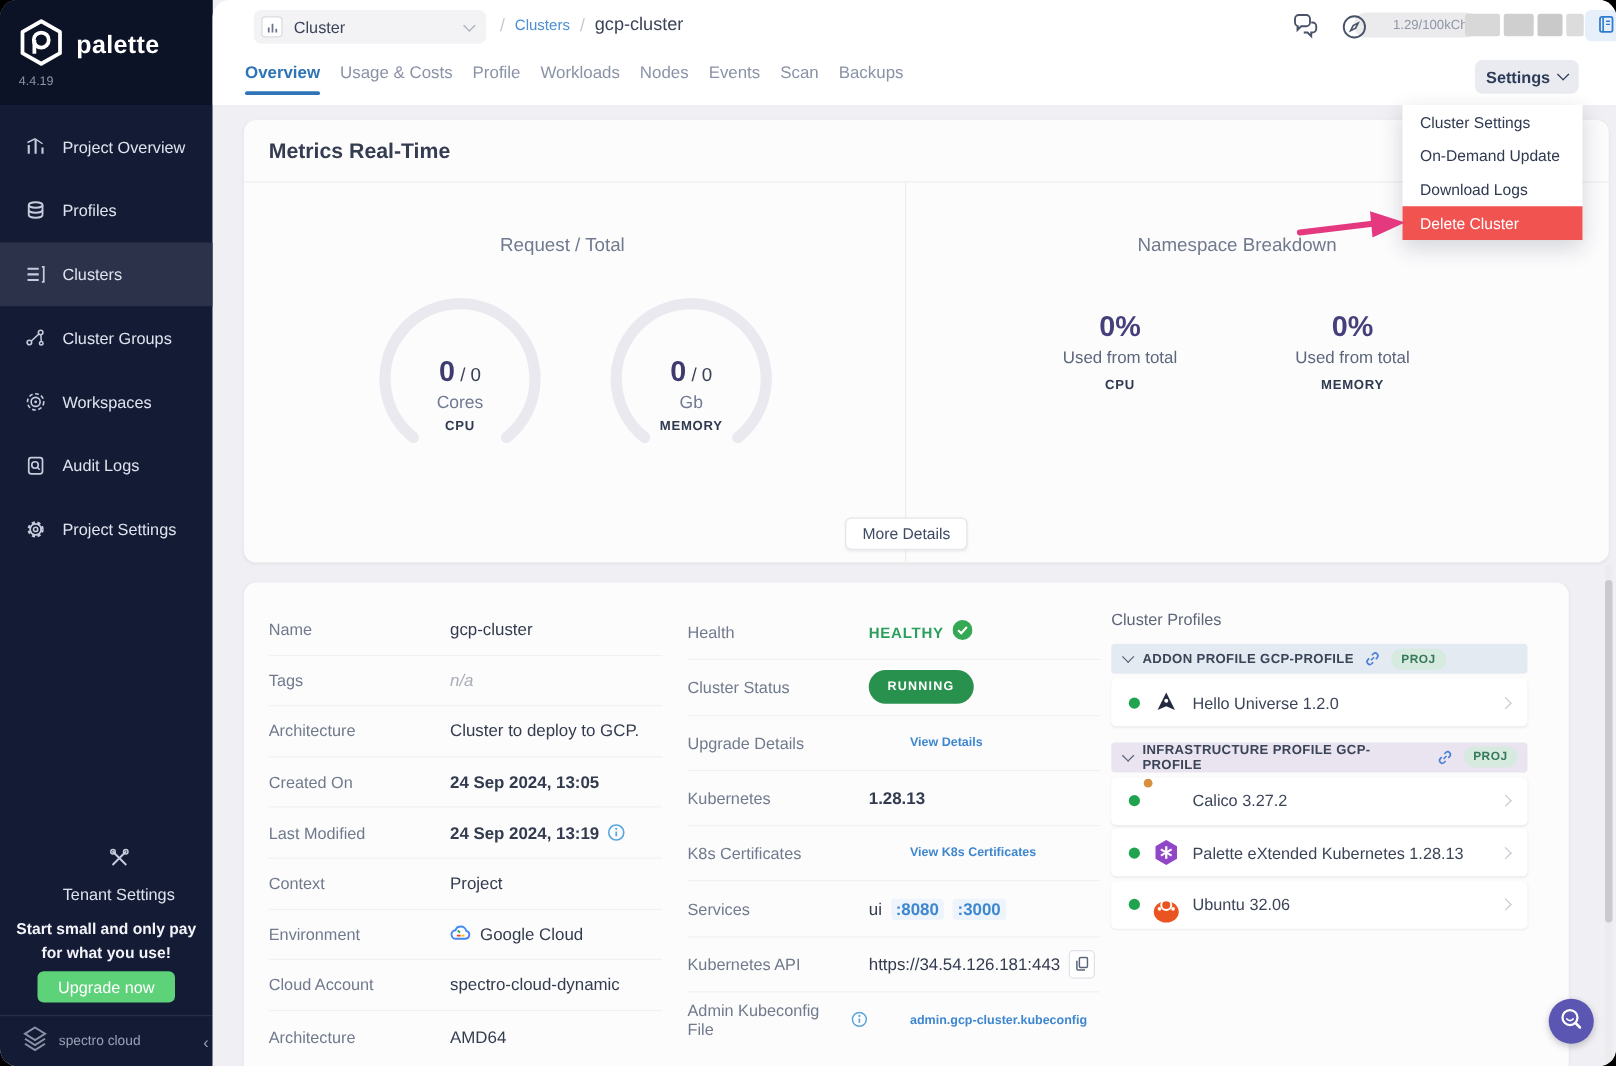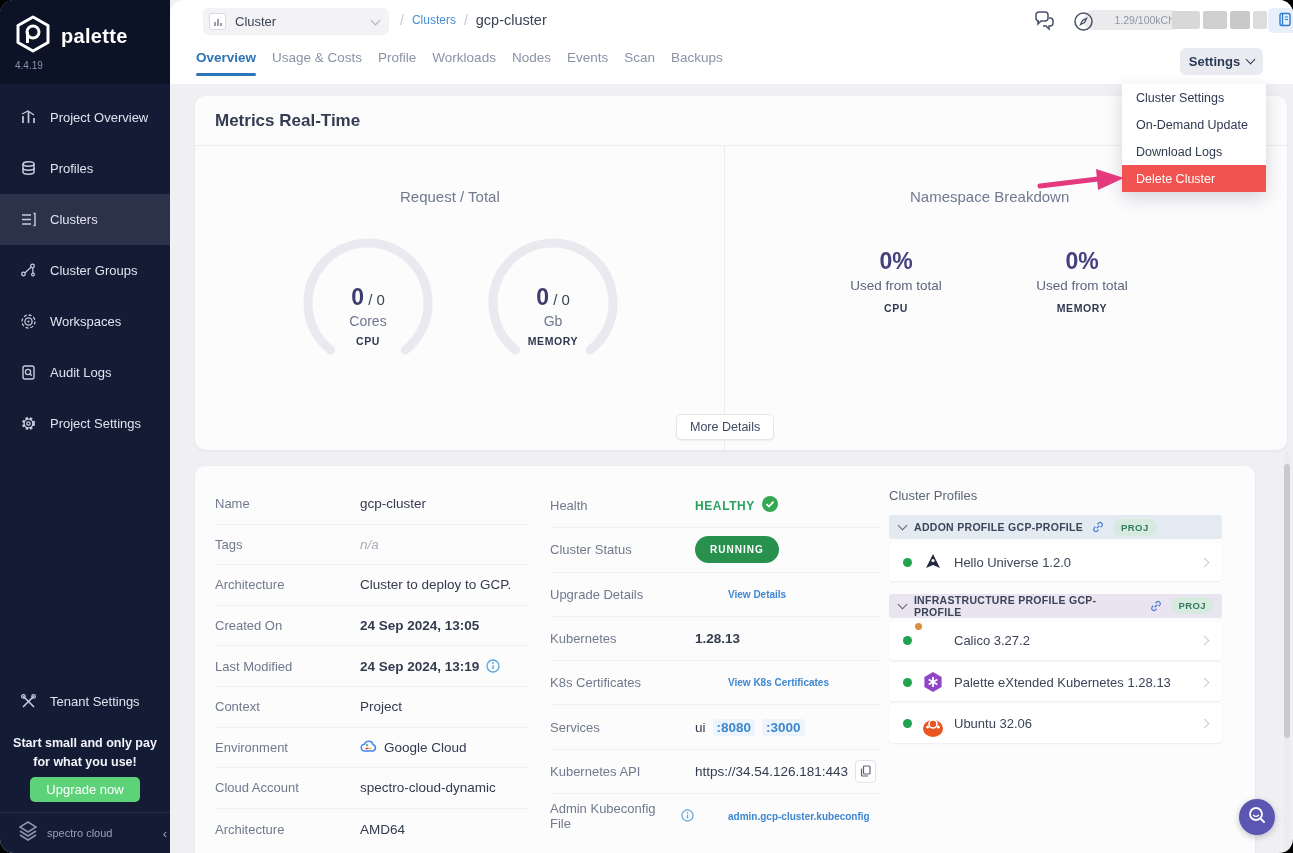--- a/index.html
+++ b/index.html
@@ -10,21 +10,21 @@
   
   .sidebar { position:absolute; left:0; top:0; width:170px; height:853px; background:#141b34; }
   .logo-block { position:absolute; left:0; top:0; width:170px; height:84px; background:#0c1326; }
   .logo-row { position:absolute; left:13px; top:14px; display:flex; align-items:center; gap:8px; }
   .logo-word { color:#fff; font-size:20px; font-weight:bold; letter-spacing:.3px; }
   .version { position:absolute; left:15px; top:60px; color:#8d93ab; font-size:10px; }
   .nav { position:absolute; left:0; top:92px; width:170px; }
   .nav-item { position:relative; height:51px; display:flex; align-items:center; gap:13px; padding-left:20px; color:#dfe3ef; font-size:13px; cursor:pointer; }
   .nav-item.active { background:#2b3249; }
   .nav-icon { width:17px; height:17px; flex:0 0 17px; color:#c6ccdd; }
-  .tenant { position:absolute; left:0; top:678px; width:170px; height:46px; display:flex; align-items:center; gap:13px; padding-left:20px; color:#dfe3ef; font-size:13px; cursor:pointer; }
+  .tenant { position:absolute; left:0; top:678px; width:170px; height:46px; display:flex; align-items:center; gap:13px; padding-left:20px; color:#dfe3ef; font-size:13px; cursor:pointer;flex-direction:column; }
   .promo { position:absolute; left:0; top:734px; width:170px; text-align:center; color:#f2f4fa; font-size:12.5px; font-weight:bold; line-height:19px; }
   .upgrade-btn { position:absolute; left:30px; top:777px; width:110px; height:25px; background:#5ed279; border:none; border-radius:5px; color:#fff; font-size:13px; font-family:inherit; cursor:pointer; }
   .side-divider { position:absolute; left:0; top:812px; width:170px; height:1px; background:rgba(255,255,255,.09); }
   .side-footer { position:absolute; left:0; top:813px; width:183px; height:40px; display:flex; align-items:center; padding:0 16px 0 18px; gap:9px; }
   .side-footer .brand { color:#9aa0b5; font-size:11px; flex:1; }
   .collapse { color:#9aa0b5; font-size:13px; cursor:pointer; }
 
   
   .header { position:absolute; left:170px; top:0; width:1123px; height:84px; background:#fff; border-top-left-radius:14px; }
   .proj-select { position:absolute; left:33px; top:8px; width:186px; height:27px; background:#f3f3f6; border-radius:6px; display:flex; align-items:center; gap:9px; padding:0 10px 0 6px; cursor:pointer; }

